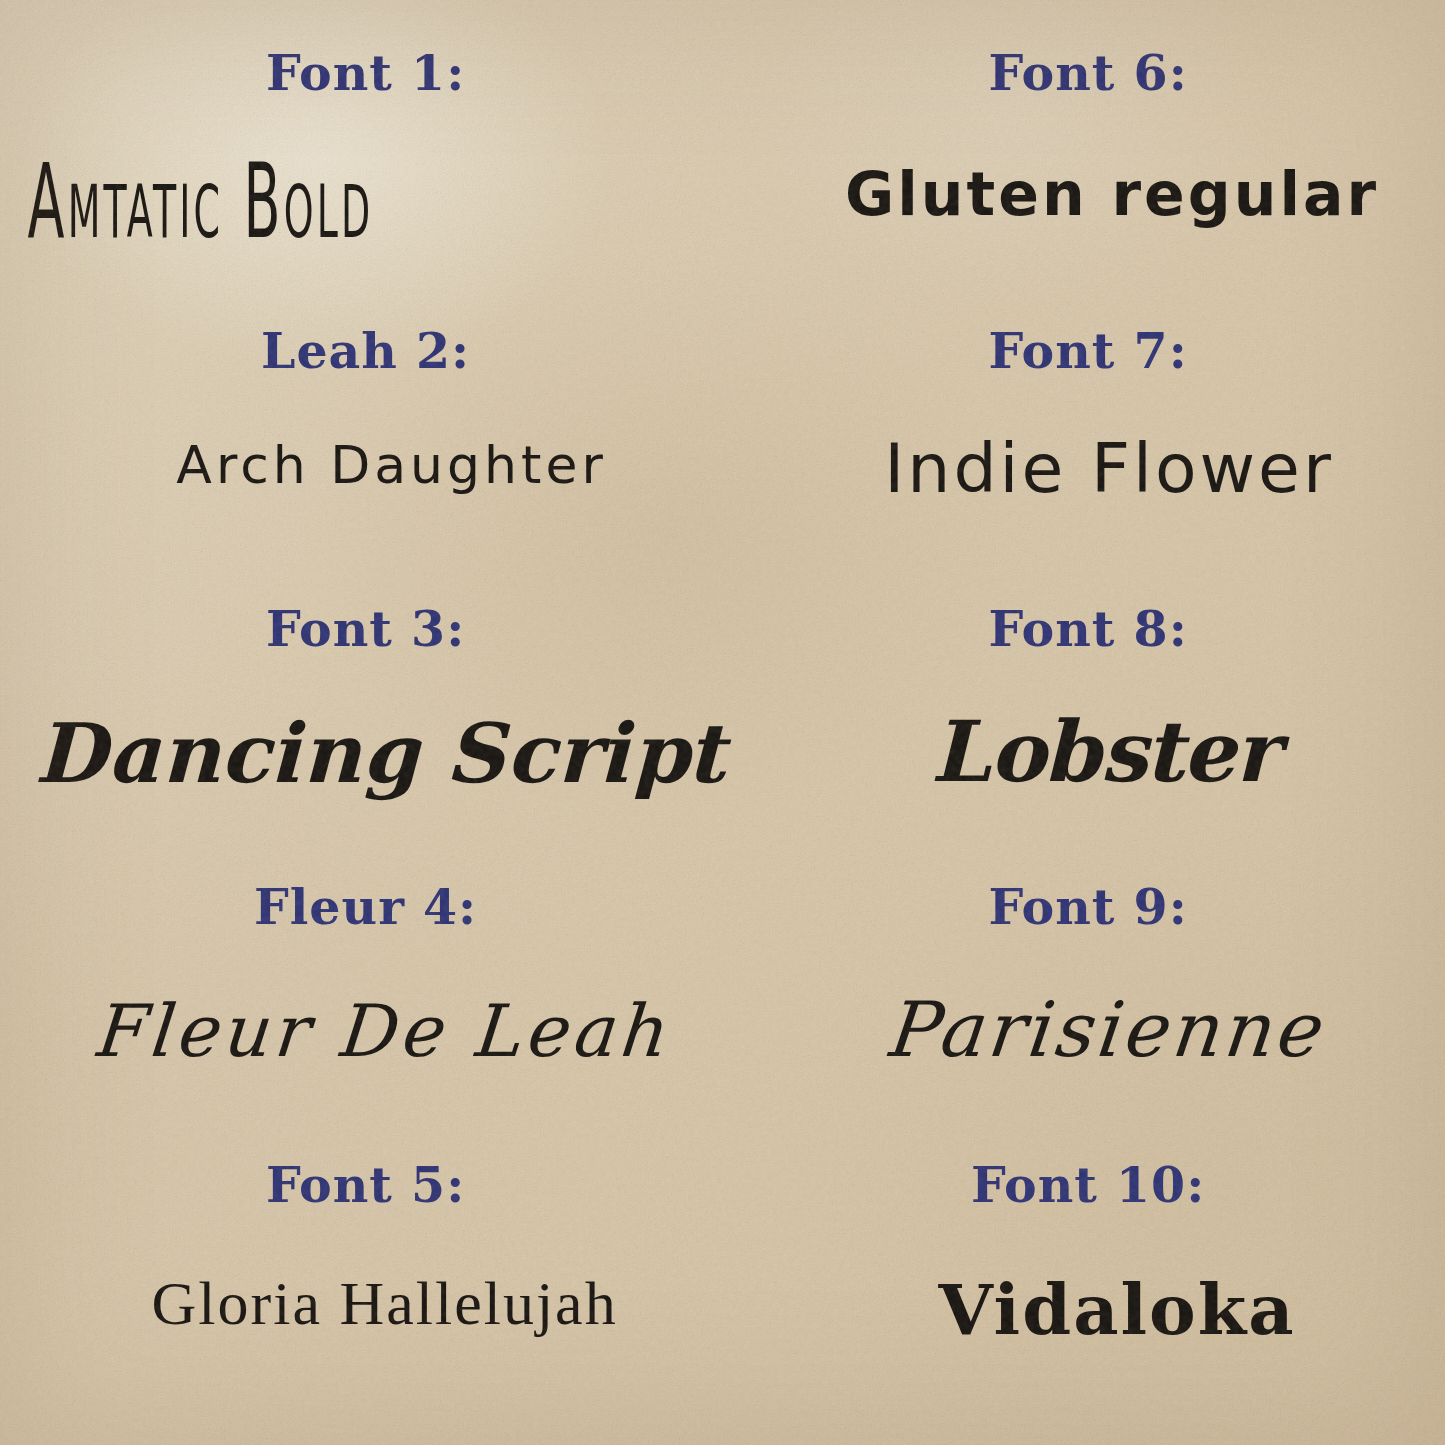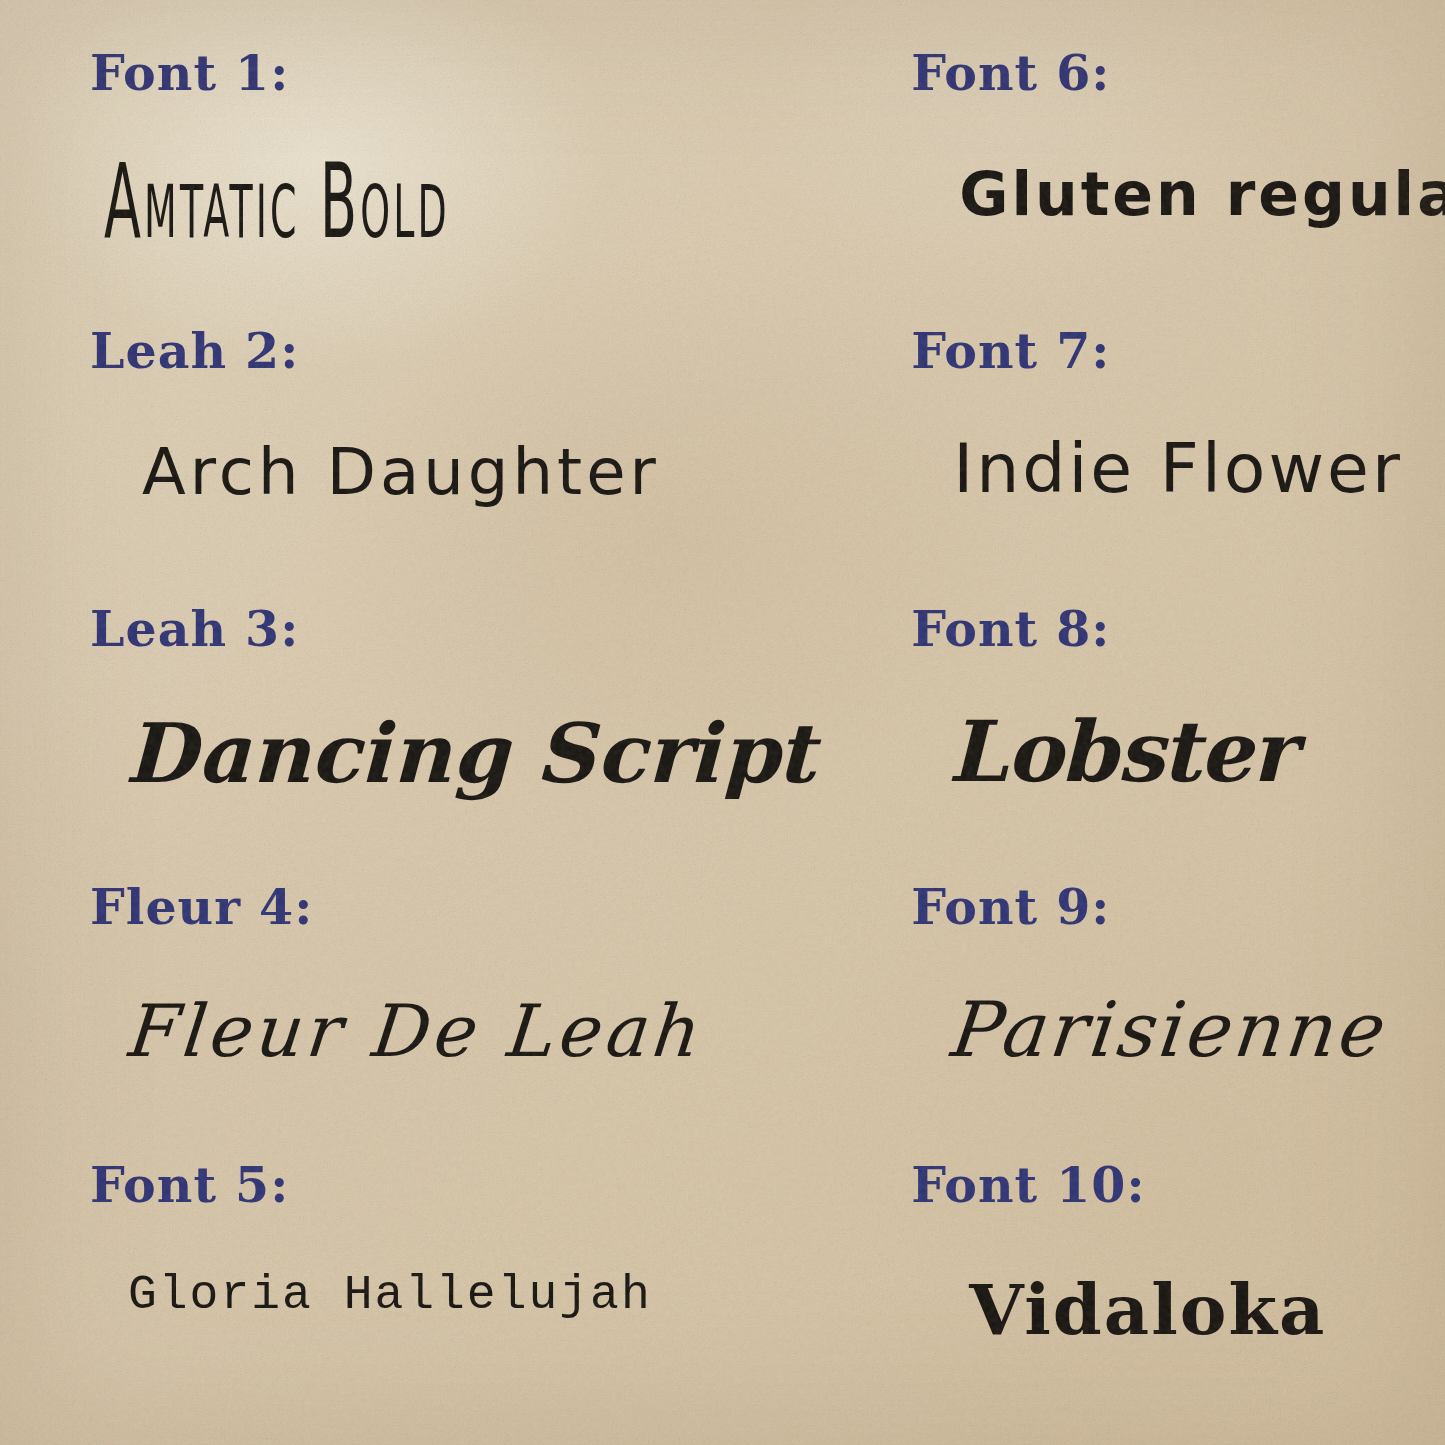--- a/index.html
+++ b/index.html
@@ -44,22 +44,22 @@
   .grid {
     position: absolute;
     inset: 0;
     display: grid;
     grid-template-columns: 1fr 1fr;
     grid-auto-rows: 278px;
     padding-top: 46px;
     box-sizing: border-box;
   }
   .cell {
-    padding-left: 90px;
     box-sizing: border-box;
+    text-align: center;
   }
   .label {
     margin: 0;
     font-family: "DejaVu Serif", serif;
     font-weight: 700;
     font-size: 49px;
     line-height: 54px;
     letter-spacing: 1px;
     color: #2e3273;
   }
@@ -77,21 +77,21 @@
     font-variant: small-caps;
     letter-spacing: 6px;
     transform: scaleX(0.52);
     transform-origin: left center;
   }
   
   .f2 {
     margin: 58px 0 16px 52px;
     font-family: "DejaVu Sans", sans-serif;
     font-weight: 400;
-    font-size: 64px;
+    font-size: 52px;
     letter-spacing: 4px;
   }
   
   .f3 {
     margin: 50px 0 0 42px;
     font-family: "DejaVu Serif", serif;
     font-style: italic;
     font-weight: 700;
     font-size: 82px;
     letter-spacing: 0px;
@@ -105,23 +105,23 @@
     font-style: italic;
     font-weight: 400;
     font-size: 72px;
     letter-spacing: 4px;
     transform: skewX(-7deg);
     transform-origin: left center;
   }
   
   .f5 {
     margin: 56px 0 0 38px;
-    font-family: Liberation Mono, monospace;
-    font-weight: 400;
-    font-size: 48px;
+    font-family: Liberation Serif, serif;
+    font-weight: 400;
+    font-size: 62px;
     letter-spacing: 2px;
   }
   
   .f6 {
     margin: 60px 0 0 48px;
     font-family: "DejaVu Sans", sans-serif;
     font-weight: 700;
     font-size: 60px;
     letter-spacing: 3px;
   }
@@ -183,21 +183,21 @@
     <section class="cell">
       <h2 class="label">Leah 2:</h2>
       <div class="sample f2">Arch Daughter</div>
     </section>
     <section class="cell">
       <h2 class="label">Font 7:</h2>
       <div class="sample f7">Indie Flower</div>
     </section>
 
     <section class="cell">
-      <h2 class="label">Leah 3:</h2>
+      <h2 class="label">Font 3:</h2>
       <div class="sample f3">Dancing Script</div>
     </section>
     <section class="cell">
       <h2 class="label">Font 8:</h2>
       <div class="sample f8">Lobster</div>
     </section>
 
     <section class="cell">
       <h2 class="label">Fleur 4:</h2>
       <div class="sample f4">Fleur De Leah</div>

